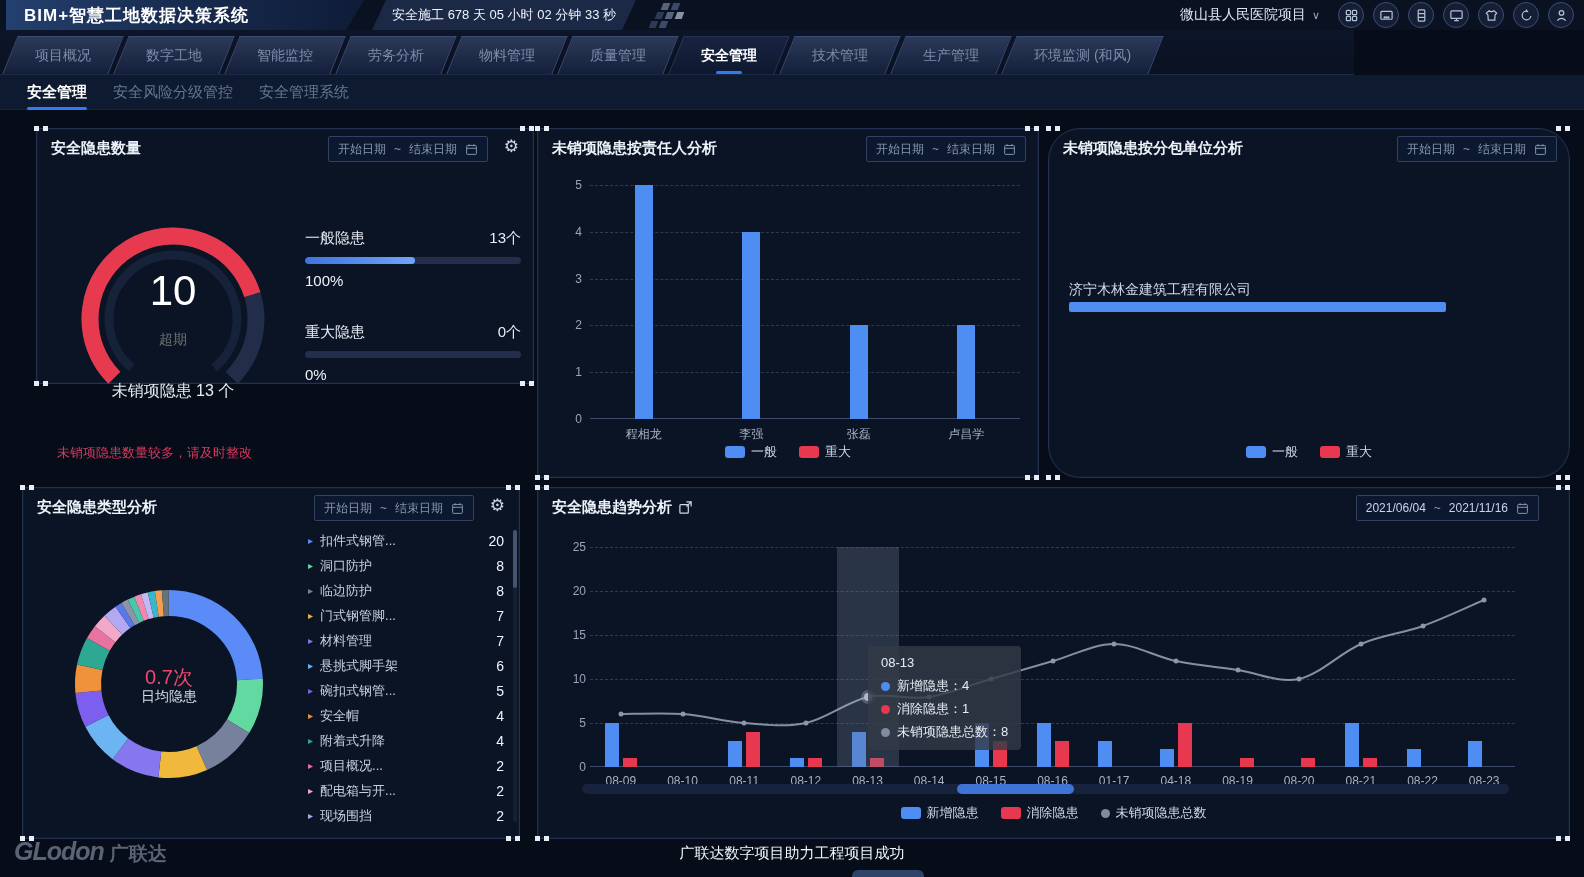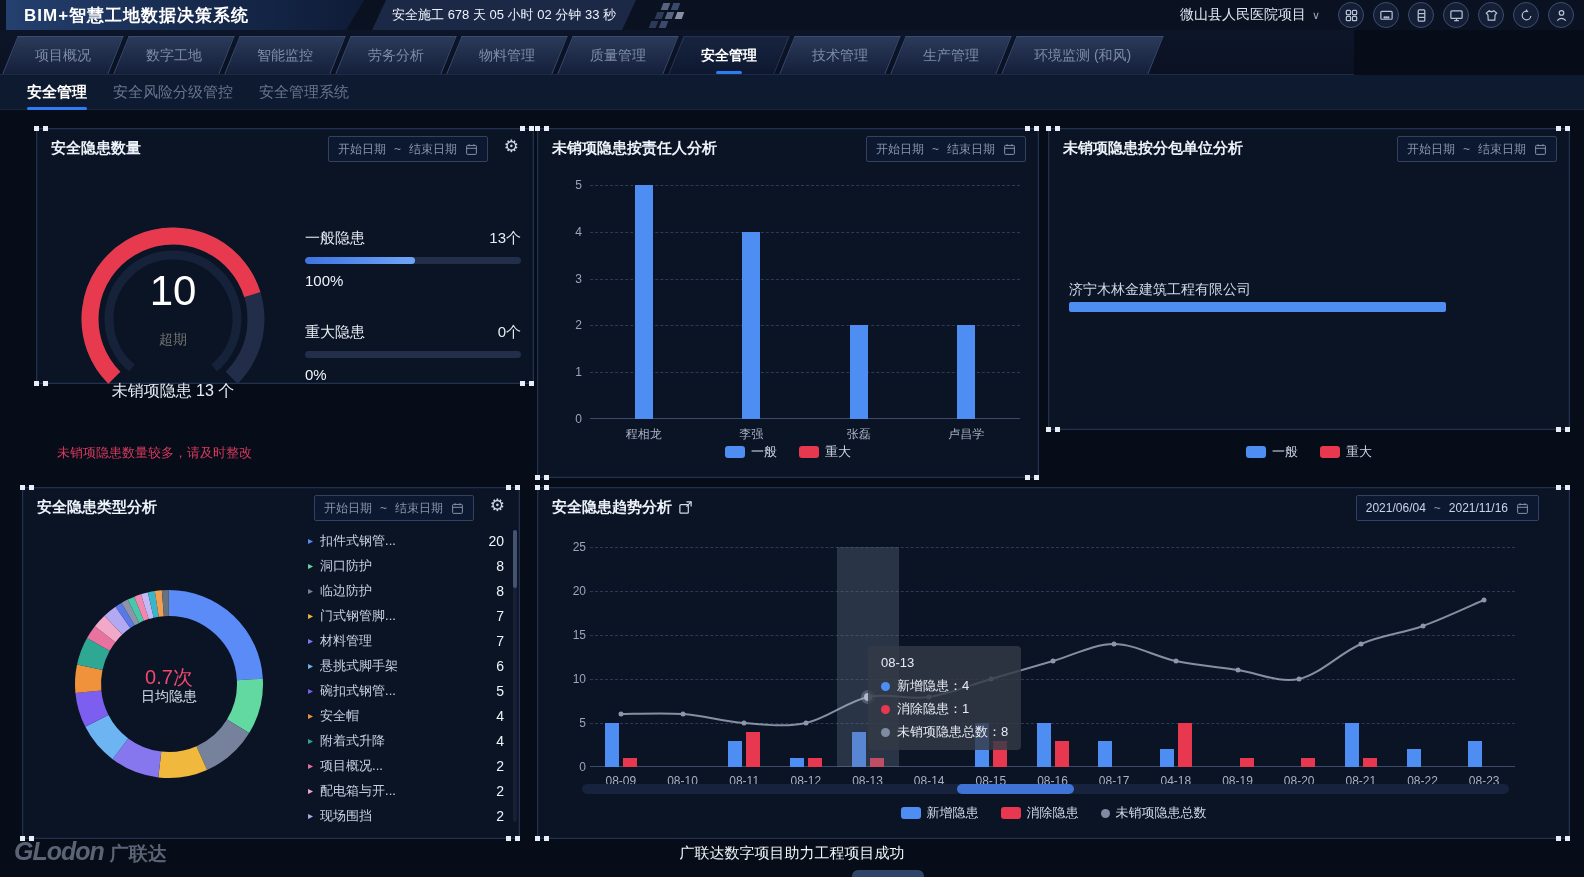--- a/index.html
+++ b/index.html
@@ -39,21 +39,21 @@
   
   .subnav { position:absolute; left:0; top:75px; width:1584px; height:35px; background:#0e1a30; border-bottom:1px solid #18233c; display:flex; align-items:center; gap:26px; padding-left:27px; }
   .subnav .item { position:relative; font-size:15px; color:#66758f; height:35px; line-height:33px; cursor:pointer; }
   .subnav .item.active { color:#ffffff; font-weight:bold; }
   .subnav .item.active::after { content:''; position:absolute; left:0; right:0; bottom:0; height:3px; background:#2f7bf5; border-radius:2px; }
 
   
   .panel { position:absolute; background:#0a1424; border:1px solid #223150; box-shadow:inset 0 0 0 1px rgba(40,60,100,.18); }
   .p1 { left:36px;  top:128px; width:498px;  height:256px; }
   .p2 { left:537px; top:128px; width:502px;  height:350px; }
-  .p3 { left:1048px;top:128px; width:522px;  height:302px; }
+  .p3 { left:1048px;top:128px; width:522px;  height:350px;border-radius:32px; }
   .p4 { left:22px;  top:487px; width:498px;  height:352px; }
   .p5 { left:537px; top:487px; width:1033px; height:352px; }
   .panel h3 { position:absolute; left:14px; top:10px; font-size:15px; font-weight:600; color:#eef3fb; display:flex; align-items:center; gap:6px; }
   .handle { position:absolute; width:5px; height:5px; background:#e9edf5; }
   .handle::after { content:''; position:absolute; left:9px; top:0; width:5px; height:5px; background:#e9edf5; }
   .h-tl{left:-3px;top:-3px} .h-tr{right:8px;top:-3px} .h-bl{left:-3px;bottom:-3px} .h-br{right:8px;bottom:-3px}
 
   .daterange { position:absolute; top:7px; height:26px; border:1px solid #33415f; background:#0c1830; border-radius:2px;
     display:flex; align-items:center; gap:8px; padding:0 9px; font-size:12px; color:#8795ad; cursor:pointer; }
   .daterange .val { color:#c9d4e8; }
@@ -529,21 +529,21 @@
         <div class="vbar" style="left: 279.5px; width: 14px; height: 8.8px; background: rgb(232, 56, 79); z-index: 2;"></div>
         <div class="xlabel" style="left: 237.5px;">08-13</div>
         <div class="xlabel" style="left: 299.167px;">08-14</div>
         <div class="vbar" style="left: 384.833px; width: 14px; height: 44px; background: rgb(78, 141, 242); z-index: 2;"></div>
         <div class="vbar" style="left: 402.833px; width: 14px; height: 26.4px; background: rgb(232, 56, 79); z-index: 2;"></div>
         <div class="xlabel" style="left: 360.833px;">08-15</div>
         <div class="vbar" style="left: 446.5px; width: 14px; height: 44px; background: rgb(78, 141, 242); z-index: 2;"></div>
         <div class="vbar" style="left: 464.5px; width: 14px; height: 26.4px; background: rgb(232, 56, 79); z-index: 2;"></div>
         <div class="xlabel" style="left: 422.5px;">08-16</div>
         <div class="vbar" style="left: 508.167px; width: 14px; height: 26.4px; background: rgb(78, 141, 242); z-index: 2;"></div>
-        <div class="xlabel" style="left: 484.167px;">08-17</div>
+        <div class="xlabel" style="left: 484.167px;">01-17</div>
         <div class="vbar" style="left: 569.833px; width: 14px; height: 17.6px; background: rgb(78, 141, 242); z-index: 2;"></div>
         <div class="vbar" style="left: 587.833px; width: 14px; height: 44px; background: rgb(232, 56, 79); z-index: 2;"></div>
         <div class="xlabel" style="left: 545.833px;">04-18</div>
         <div class="vbar" style="left: 649.5px; width: 14px; height: 8.8px; background: rgb(232, 56, 79); z-index: 2;"></div>
         <div class="xlabel" style="left: 607.5px;">08-19</div>
         <div class="vbar" style="left: 711.167px; width: 14px; height: 8.8px; background: rgb(232, 56, 79); z-index: 2;"></div>
         <div class="xlabel" style="left: 669.167px;">08-20</div>
         <div class="vbar" style="left: 754.833px; width: 14px; height: 44px; background: rgb(78, 141, 242); z-index: 2;"></div>
         <div class="vbar" style="left: 772.833px; width: 14px; height: 8.8px; background: rgb(232, 56, 79); z-index: 2;"></div>
         <div class="xlabel" style="left: 730.833px;">08-21</div>

